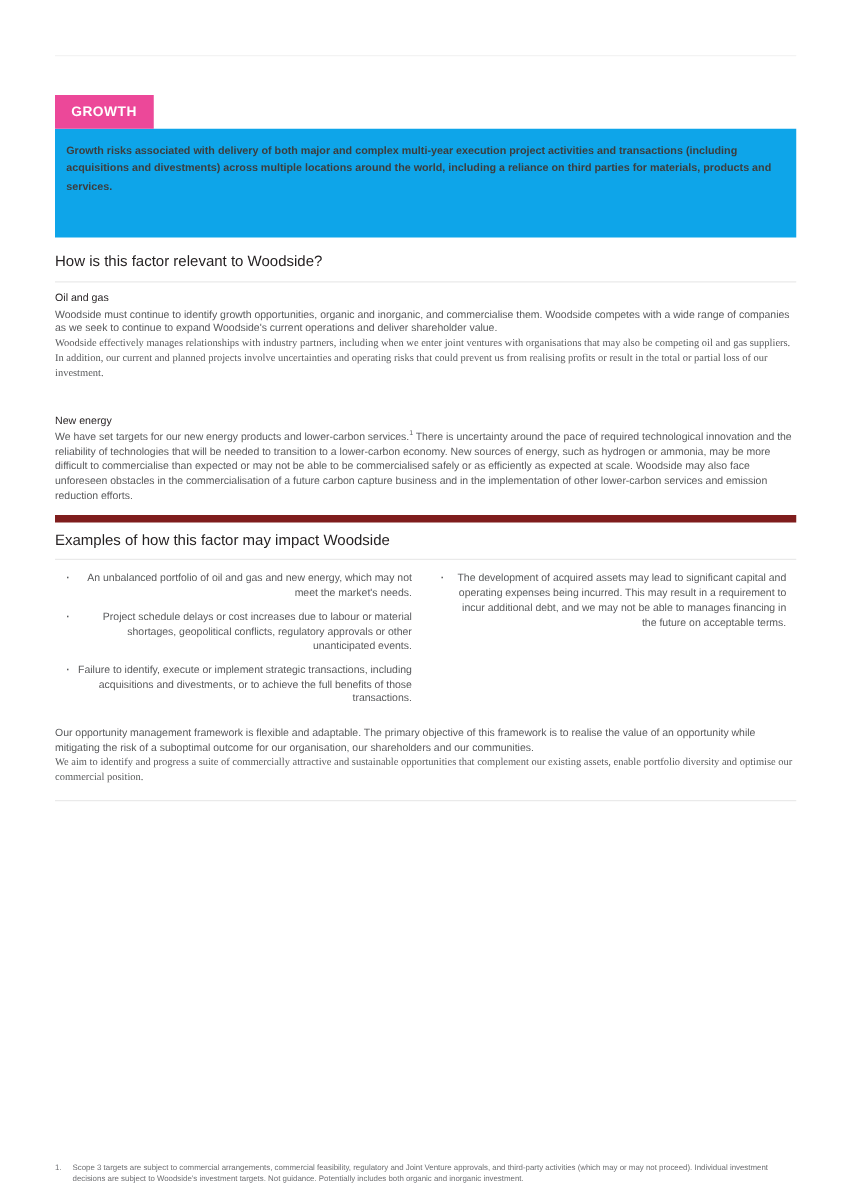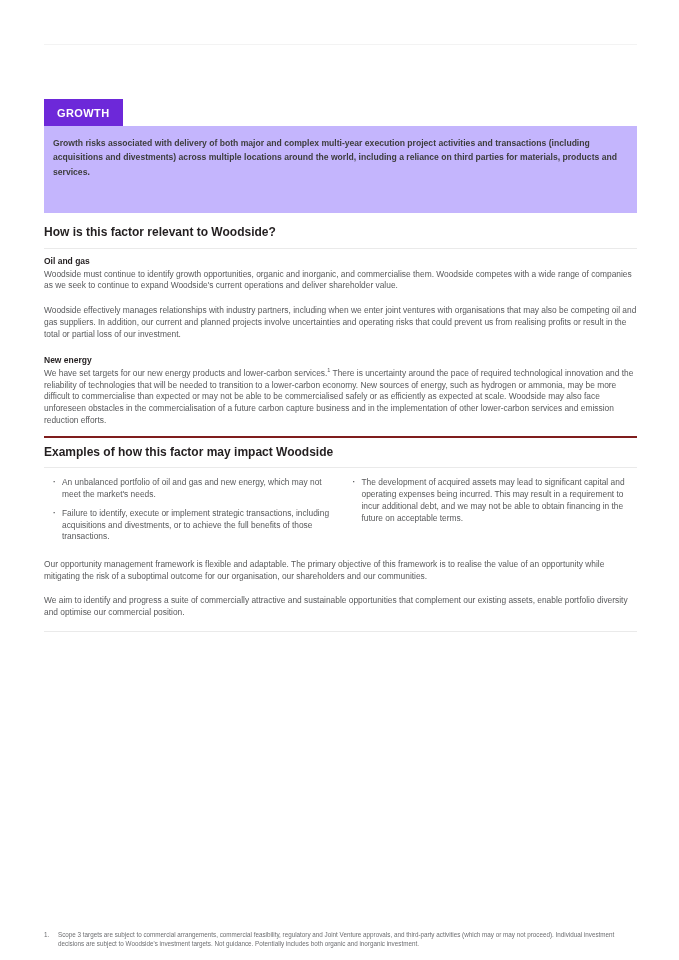--- a/index.html
+++ b/index.html
@@ -10,90 +10,91 @@
     position: relative;
     overflow: hidden;
   }
   .page { position: relative; width: 679px; height: 960px; background: #fff; }
   .content { margin-left: 44px; margin-right: 42px; }
 
   .top-rule { margin-top: 44px; border-top: 1px solid #f3f3f3; }
 
   .badge {
     display: inline-block;
-    margin-top: 54px;
-    background: #6d28d9;
+    margin-top: 31px;
+    background: #ec4899;
     color: #ffffff;
     font-size: 11px;
     font-weight: bold;
     letter-spacing: 0.4px;
     padding: 8px 13px 7px 13px;
     line-height: 12px;
   }
 
   .intro-box {
-    background: #c4b5fd;
+    background: #0ea5e9;
     min-height: 87px;
     padding: 10px 12px 10px 9px;
     font-size: 8.6px;
     font-weight: bold;
     line-height: 14.4px;
     color: #3d3d3d;
   }
 
   .section-title {
     font-size: 12px;
-    font-weight: bold;
+    font-weight: normal;
     color: #231f20;
     line-height: 14px;
   }
   .head-first {
     margin-top: 12px;
     padding-bottom: 9px;
     border-bottom: 1px solid #eaeaea;
   }
   .head-ruled {
     margin-top: 10px;
-    border-top: 2px solid #7f1d1d;
+    border-top: 6px solid #7f1d1d;
     padding-top: 7px;
     padding-bottom: 8px;
     border-bottom: 1px solid #eaeaea;
   }
 
   .subhead {
     margin-top: 7px;
     font-size: 8.5px;
-    font-weight: bold;
+    font-weight: normal;
     color: #231f20;
     line-height: 11.7px;
   }
   p.body {
     font-size: 8.4px;
     line-height: 11.7px;
     color: #58595b;
     margin-top: 1px;
   }
-  p.body + p.body { margin-top: 13px; }
-  .subhead.gap { margin-top: 15px; }
+  p.body + p.body { margin-top: 0; font-family: Liberation Serif, serif; }
+  .subhead.gap { margin-top: 27px; }
   sup.fn { font-size: 5.5px; vertical-align: super; line-height: 0; }
 
   .columns {
     display: flex;
     gap: 22px;
     padding: 2px 8px 12px 8px;
   }
   .col { flex: 1; }
   ul.bullets { list-style: none; }
   ul.bullets li {
     position: relative;
     padding-left: 10px;
     margin-top: 7px;
     font-size: 8.4px;
     line-height: 11.7px;
     color: #58595b;
+    text-align: right;
   }
   ul.bullets li::before {
     content: "\00b7";
     position: absolute;
     left: 1px;
     top: 0;
     font-weight: bold;
     color: #58595b;
   }
 
@@ -134,26 +135,27 @@
       <h3 class="subhead gap">New energy</h3>
       <p class="body"><span>We have set targets for our new energy products and lower-carbon services.</span><sup class="fn">1</sup><span> There is uncertainty around the pace of required technological innovation and the reliability of technologies that will be needed to transition to a lower-carbon economy. New sources of energy, such as hydrogen or ammonia, may be more difficult to commercialise than expected or may not be able to be commercialised safely or as efficiently as expected at scale. Woodside may also face unforeseen obstacles in the commercialisation of a future carbon capture business and in the implementation of other lower-carbon services and emission reduction efforts.</span></p>
     </div>
 
     <h2 class="section-title head-ruled">Examples of how this factor may impact Woodside</h2>
 
     <div class="columns">
       <div class="col">
         <ul class="bullets">
           <li>An unbalanced portfolio of oil and gas and new energy, which may not meet the market's needs.</li>
+          <li>Project schedule delays or cost increases due to labour or material shortages, geopolitical conflicts, regulatory approvals or other unanticipated events.</li>
           <li>Failure to identify, execute or implement strategic transactions, including acquisitions and divestments, or to achieve the full benefits of those transactions.</li>
         </ul>
       </div>
       <div class="col">
         <ul class="bullets">
-          <li>The development of acquired assets may lead to significant capital and operating expenses being incurred. This may result in a requirement to incur additional debt, and we may not be able to obtain financing in the future on acceptable terms.</li>
+          <li>The development of acquired assets may lead to significant capital and operating expenses being incurred. This may result in a requirement to incur additional debt, and we may not be able to manages financing in the future on acceptable terms.</li>
         </ul>
       </div>
     </div>
 
 
     <div class="managing-body">
       <p class="body">Our opportunity management framework is flexible and adaptable. The primary objective of this framework is to realise the value of an opportunity while mitigating the risk of a suboptimal outcome for our organisation, our shareholders and our communities.</p>
       <p class="body">We aim to identify and progress a suite of commercially attractive and sustainable opportunities that complement our existing assets, enable portfolio diversity and optimise our commercial position.</p>
     </div>
 

